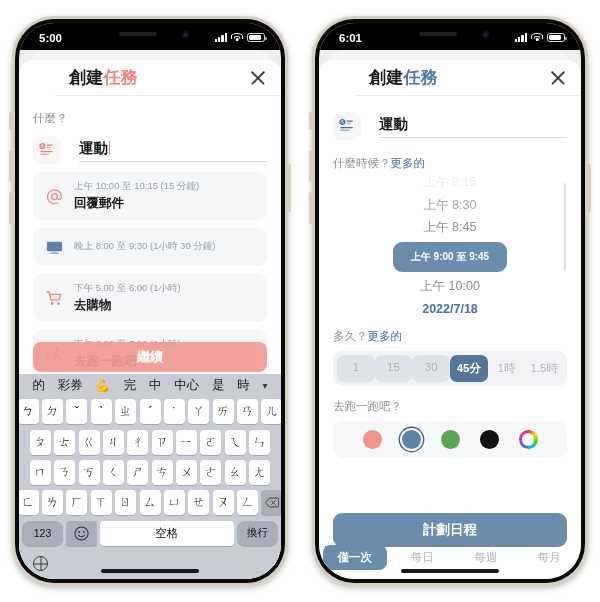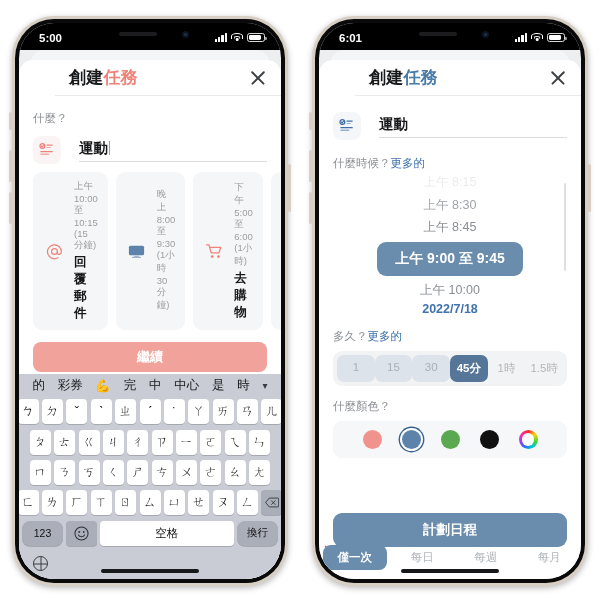--- a/index.html
+++ b/index.html
@@ -107,21 +107,21 @@
     width:28px; height:28px; border-radius:8px; background:#faf5f4;
     display:flex; align-items:center; justify-content:center; flex:0 0 auto;
   }
   .ticon.blue { background:#f4f6f9; }
   .field-underline { flex:1; border-bottom:1px solid #d9dbde; padding-bottom:3px; position:relative;}
   .field-val { font-size:14.5px; font-weight:bold; color:#18191b; }
   .caret { display:inline-block; width:1.2px; height:14px; background:#ef8279;
            vertical-align:-2px; margin-left:1px; }
 
   
-  .cards { display:flex; flex-direction:row; gap:8px; margin-top:2px; }
+  .cards { display:flex; flex-direction:column; gap:8px; margin-top:2px; }
   .card {
     background:#f5f6f7; border-radius:9px; padding:8px 10px;
     display:flex; align-items:center; gap:9px;
   }
   .card-ico { width:22px; height:22px; flex:0 0 auto; display:flex; align-items:center; justify-content:center;}
   .card-time { font-size:9.5px; color:#9a9ea3; margin-bottom:2px;}
   .card-name { font-size:12.5px; font-weight:bold; color:#18191b;}
 
   
   .continue-btn {
@@ -172,21 +172,21 @@
   .row-between { display:flex; align-items:center; justify-content:flex-start;font-family:Liberation Mono, monospace; }
   .more-link { font-size:11.5px; color:#3f72ad; font-weight:500; cursor:pointer; }
 
   .timepicker { position:relative; height:125px; margin-top:0; overflow:hidden;}
   .tp-list { display:flex; flex-direction:column; align-items:center; }
   .tp-item { font-size:12.5px; color:#b3b7bc; line-height:1; padding:5px 0; }
   .tp-item.far { opacity:.28; }
   .tp-item.near { color:#9fa4aa; }
   .tp-item.mid { color:#8a8f95; }
   .tp-sel {
-    background:#6a8cad; color:#fff; font-size:14px; font-weight:bold;
+    background:#6a8cad; color:#fff; font-size:10px; font-weight:bold;
     padding:8px 18px; border-radius:9px; margin:3px 0;
   }
   .tp-date { text-align:center; font-size:12.5px; color:#3f72ad; font-weight:bold; margin-top:6px;}
   .tp-scroll {
     position:absolute; right:1px; top:12px; width:2px; height:88px;
     background:#dcdee1; border-radius:1px;
   }
 
   .seg-wrap {
     background:#f2f3f5; border-radius:9px; padding:4px; display:flex; margin-top:7px;
@@ -520,21 +520,21 @@
 
               <div class="seg-wrap">
                 <span class="seg dim-bg">1</span>
                 <span class="seg dim-bg">15</span>
                 <span class="seg dim-bg">30</span>
                 <span class="seg active">45分</span>
                 <span class="seg">1時</span>
                 <span class="seg">1.5時</span>
               </div>
 
-              <div class="qlabel" style="margin-top:13px;">什麼顏色？</div>
+              <div class="qlabel" style="margin-top:13px;">去跑一跑吧？</div>
 
               <div class="colors">
                 <span class="swatch" style="background:#f0938c;"></span>
                 <span class="swatch sel" style="background:#5d83ab;"></span>
                 <span class="swatch" style="background:#5aa84f;"></span>
                 <span class="swatch" style="background:#111111;"></span>
                 <span class="swatch rainbow"></span>
               </div>
             </div>
 

